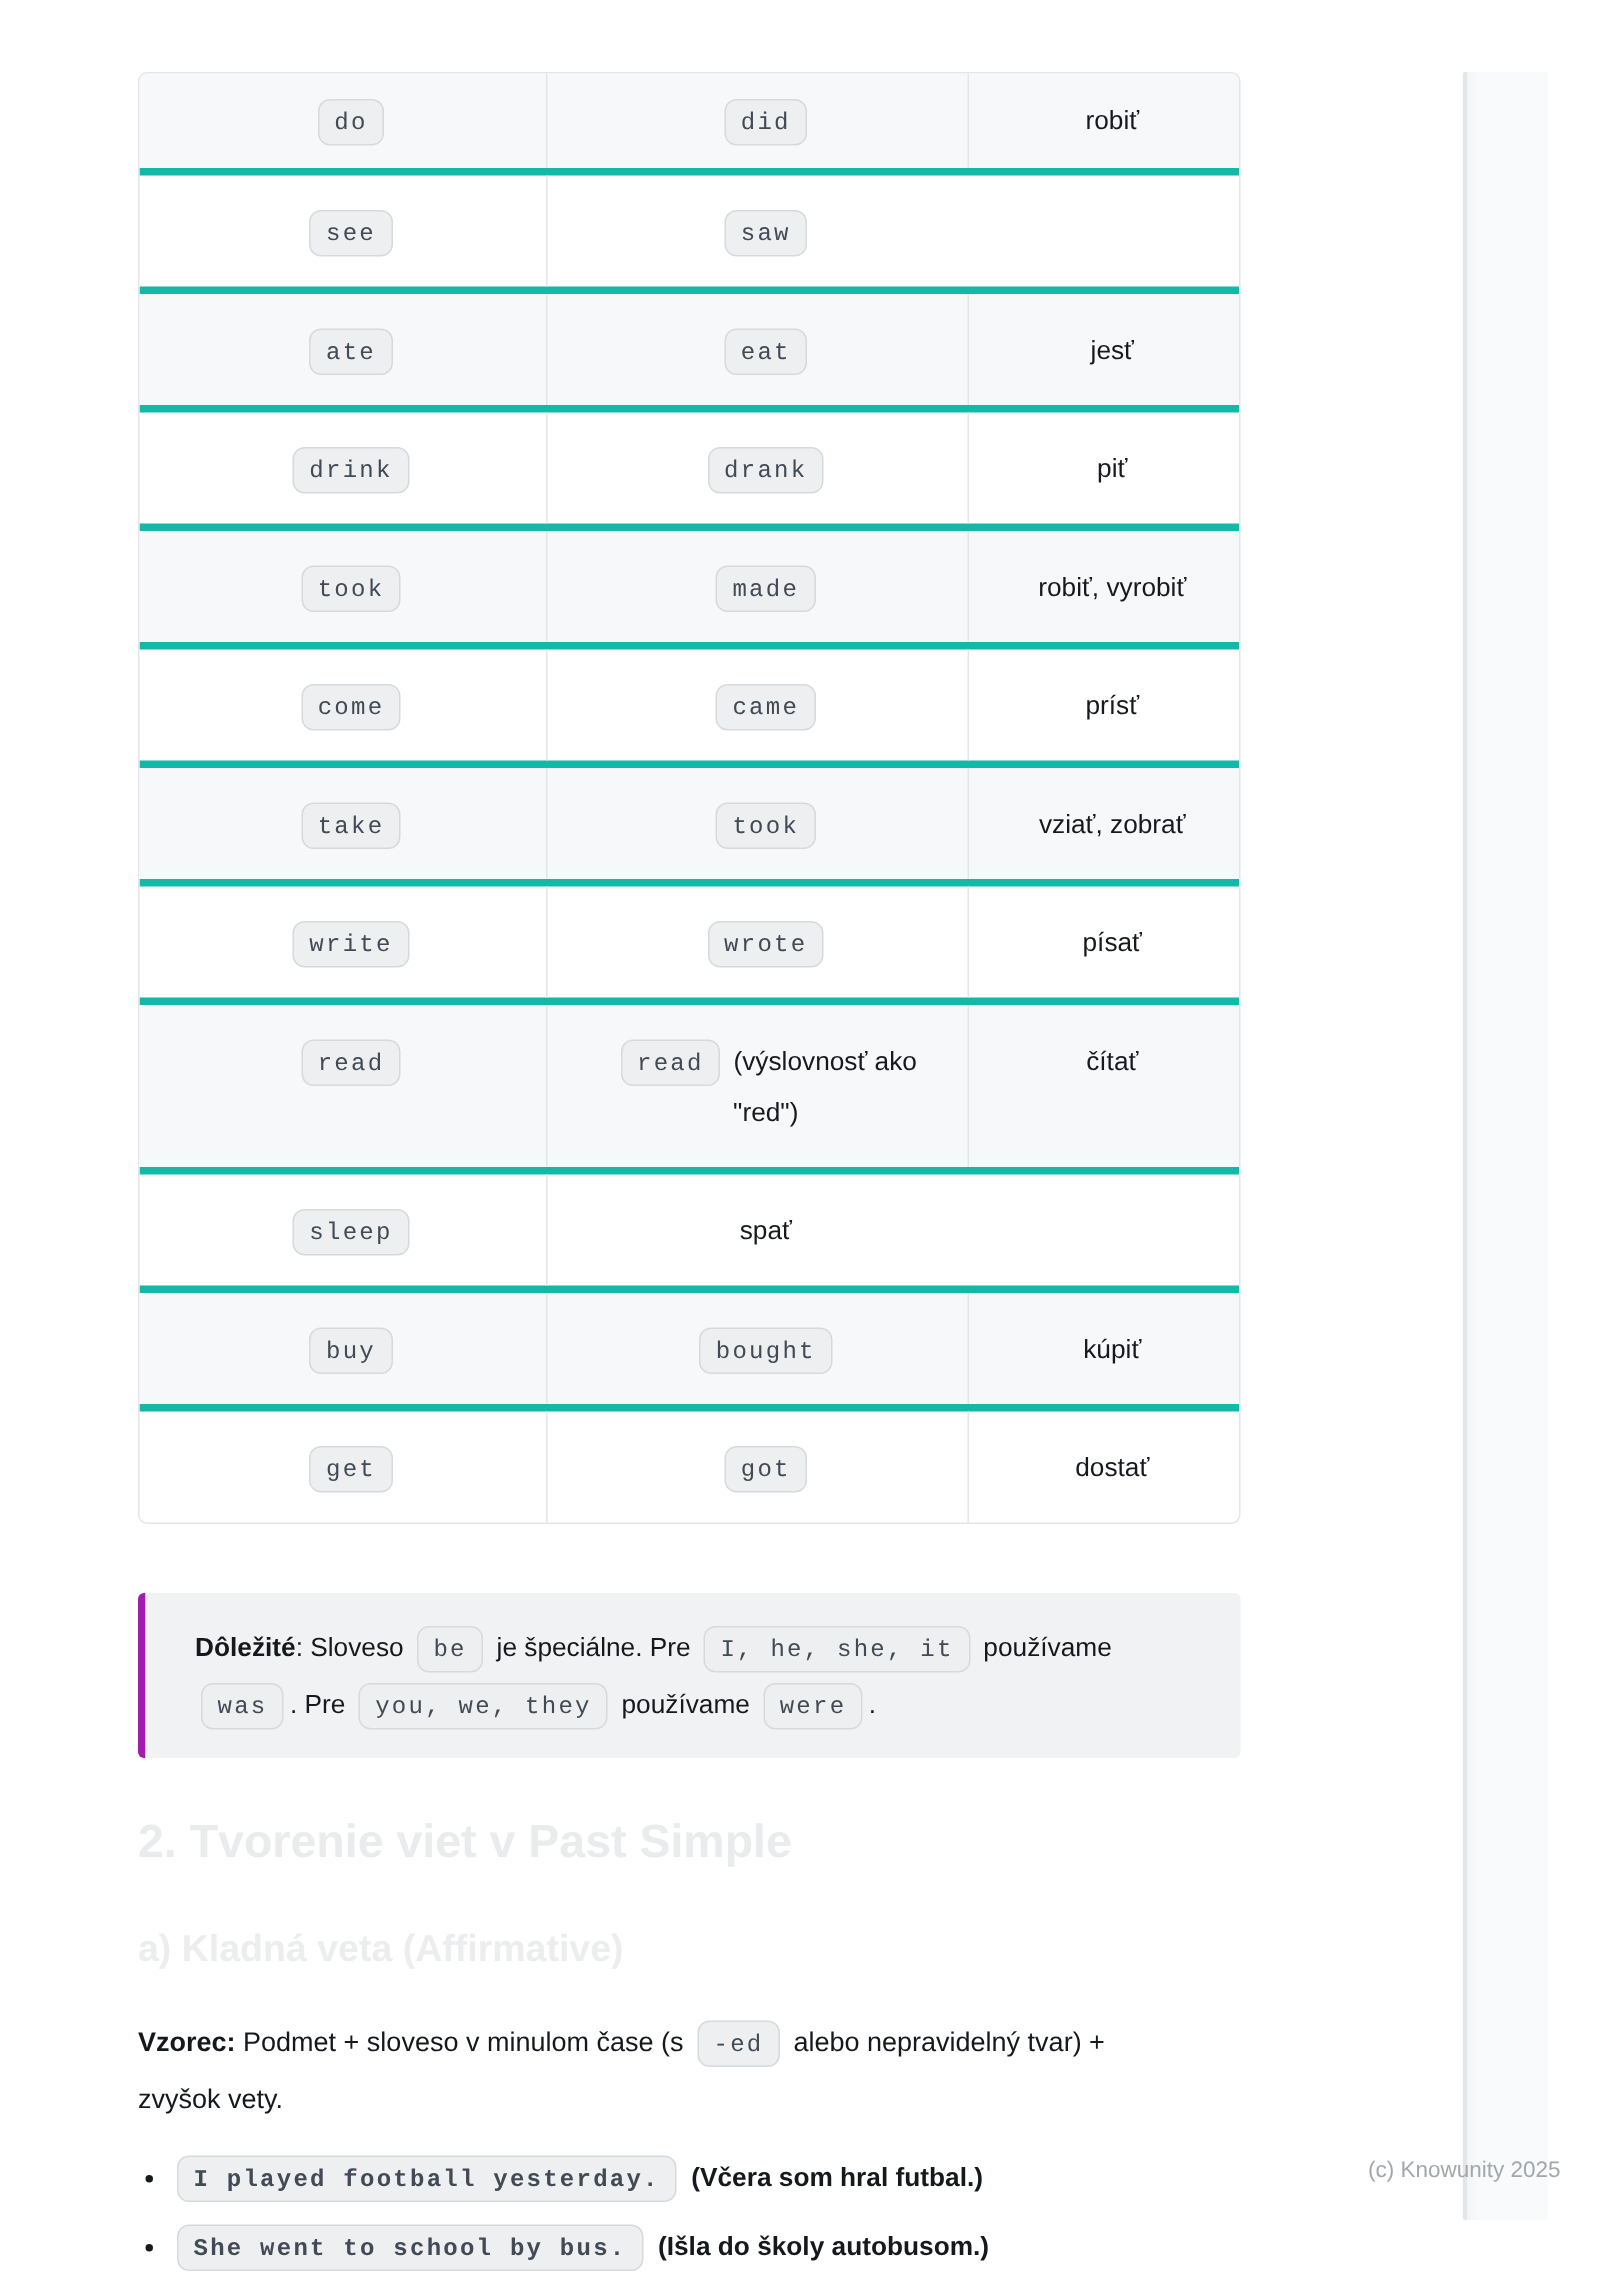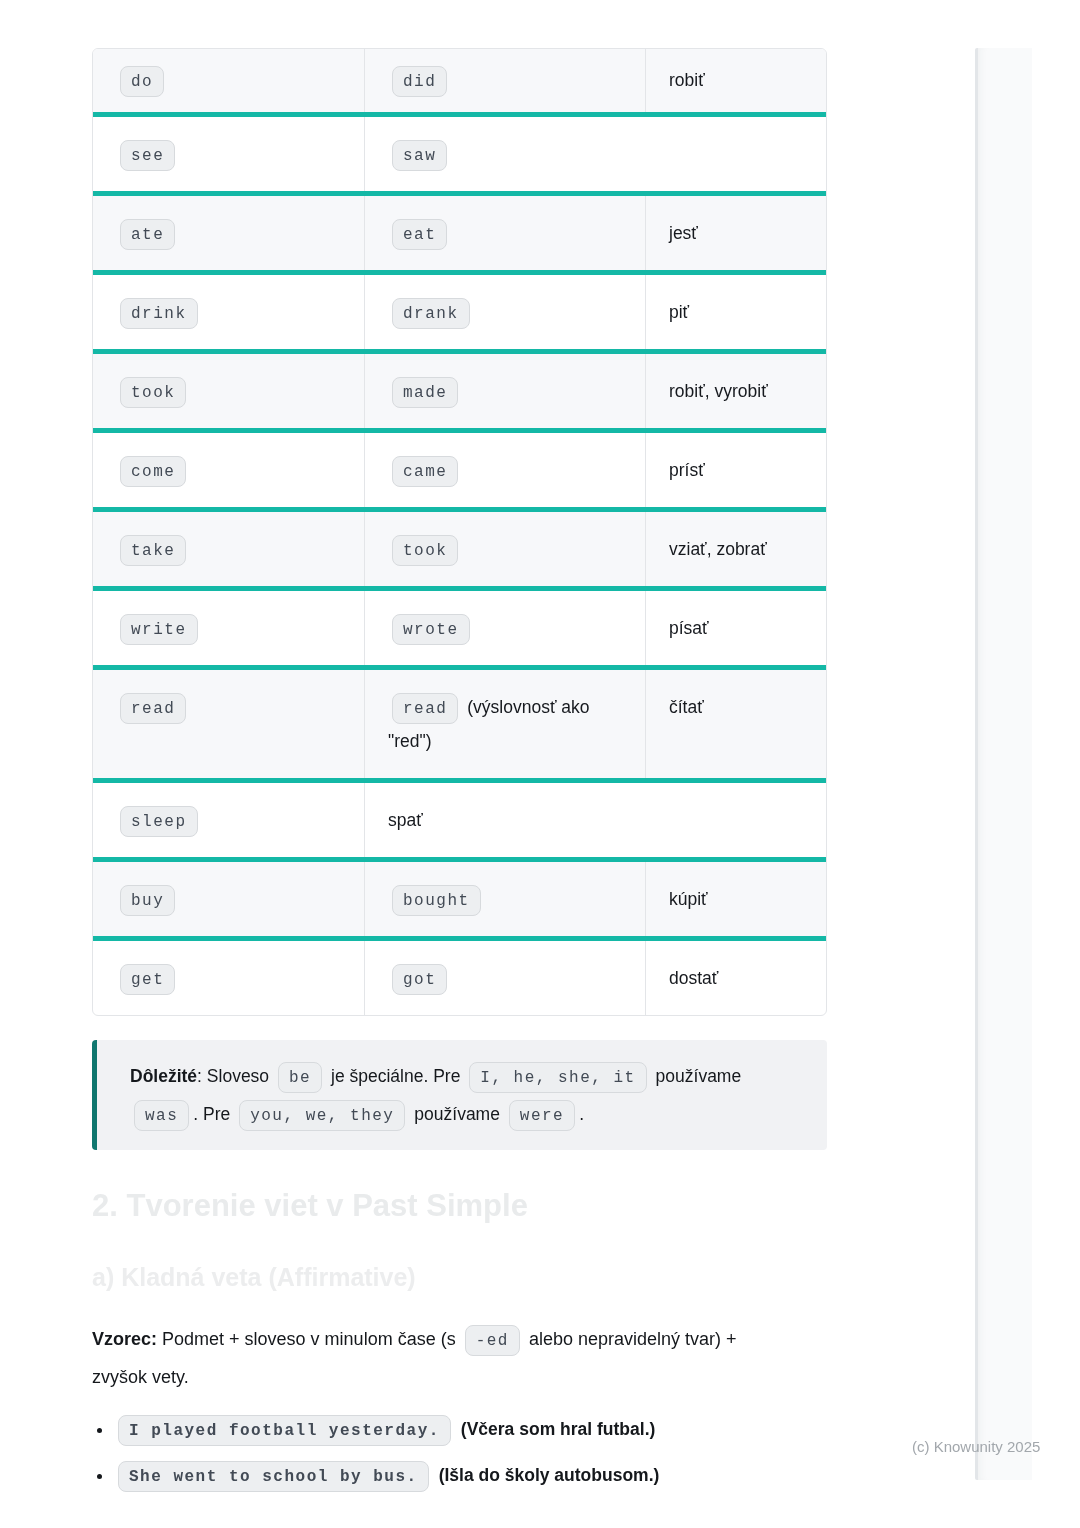--- a/index.html
+++ b/index.html
@@ -14,38 +14,39 @@
   .vtable{
     border:1px solid #e3e5e8;border-radius:6px;
     overflow:hidden;background:#ffffff;
   }
   .trow{display:grid;grid-template-columns:271px 281px 1fr;}
   .trow + .trow{border-top:5px solid #14b8a6;}
   .trow:nth-child(odd){background:#f7f8fa;}
   .cell{
     padding:20px 12px 20px 23px;line-height:34px;font-size:17.5px;
     color:#16191e;
+    text-align:center;
   }
   .trow:first-child .cell{padding-top:14px;padding-bottom:15px;}
   .cell + .cell{border-left:1px solid #e3e5e8;}
 
   
   .chip{
     display:inline-block;box-sizing:border-box;
     font-family:"Liberation Mono", monospace;
     font-size:16px;letter-spacing:1.5px;line-height:1;
     padding:7px 10px 6px 10px;margin:0 4px;
     background:#edeff1;border:1px solid #d7dadd;border-radius:8px;
     color:#424a55;white-space:pre;vertical-align:middle;
   }
 
   
   .callout{
-    margin-top:24px;background:#f1f2f4;border-radius:4px;
-    border-left:5px solid #0f766e;
+    margin-top:46px;background:#f1f2f4;border-radius:4px;
+    border-left:5px solid #a21caf;
     padding:17px 40px 17px 33px;
     font-size:17.5px;line-height:38px;color:#15181c;
   }
   .bold{font-weight:bold;}
 
   
   .h-section{
     margin:38px 0 0 0;font-size:31px;line-height:36px;font-weight:bold;
     color:#e9ebec;
   }

